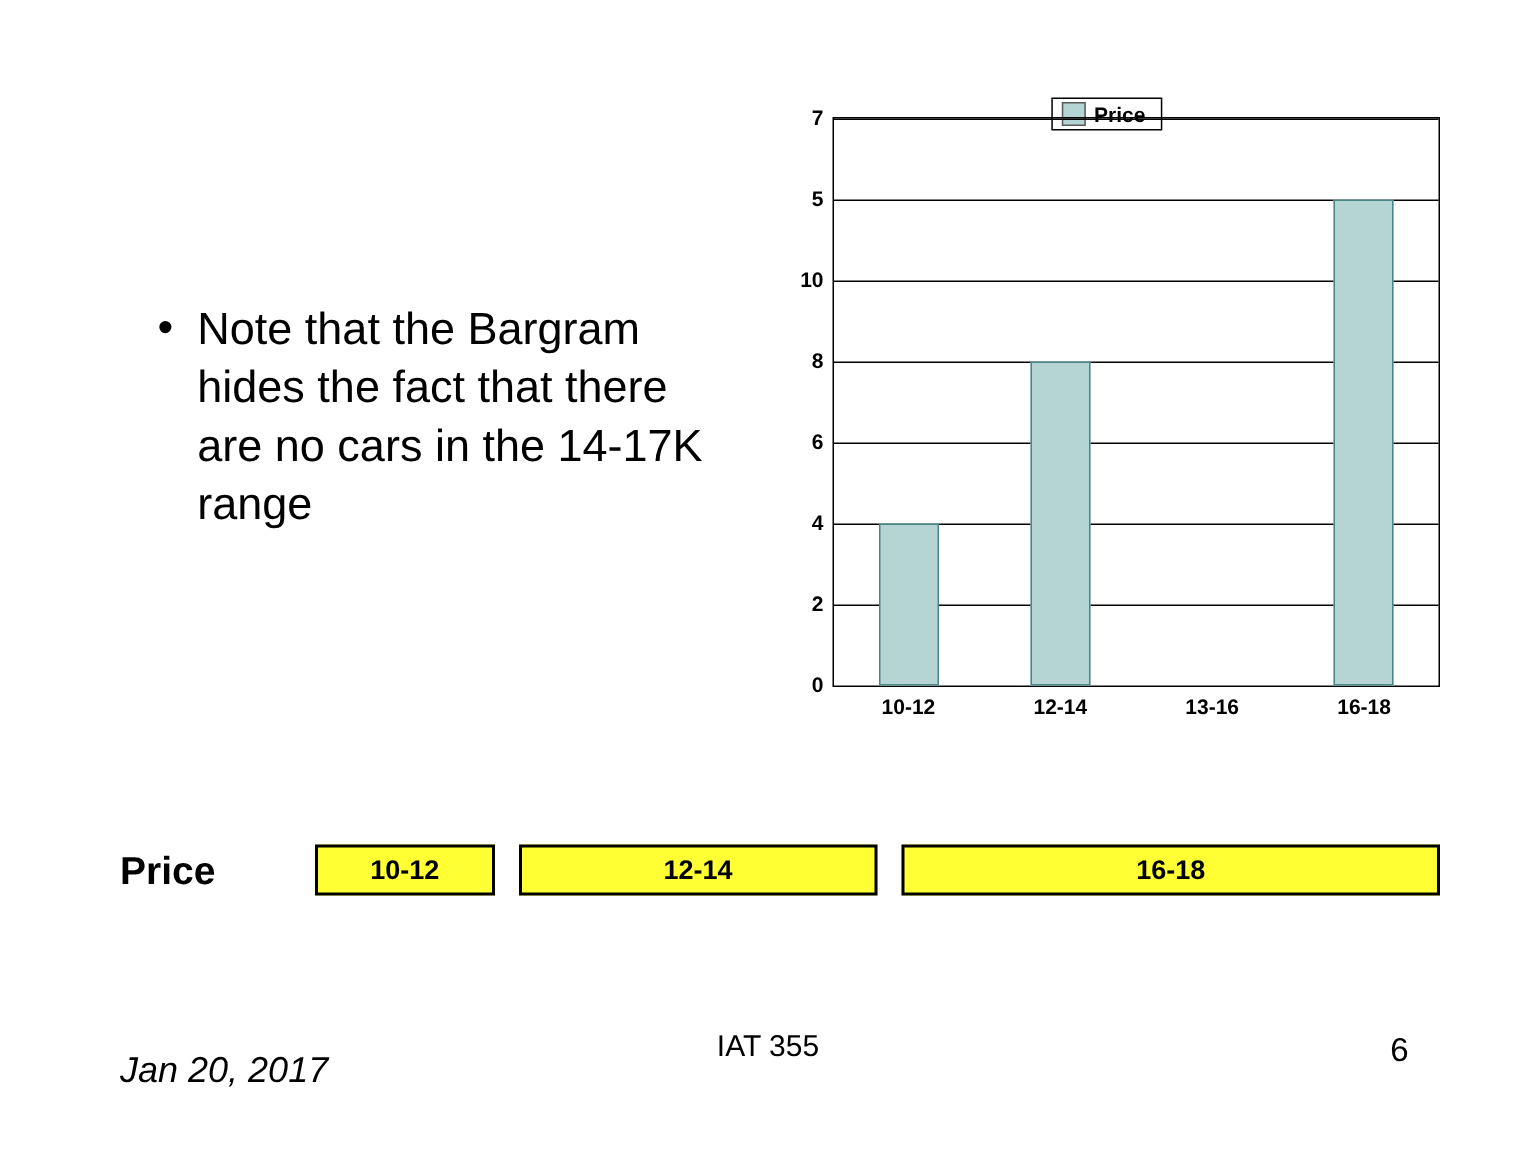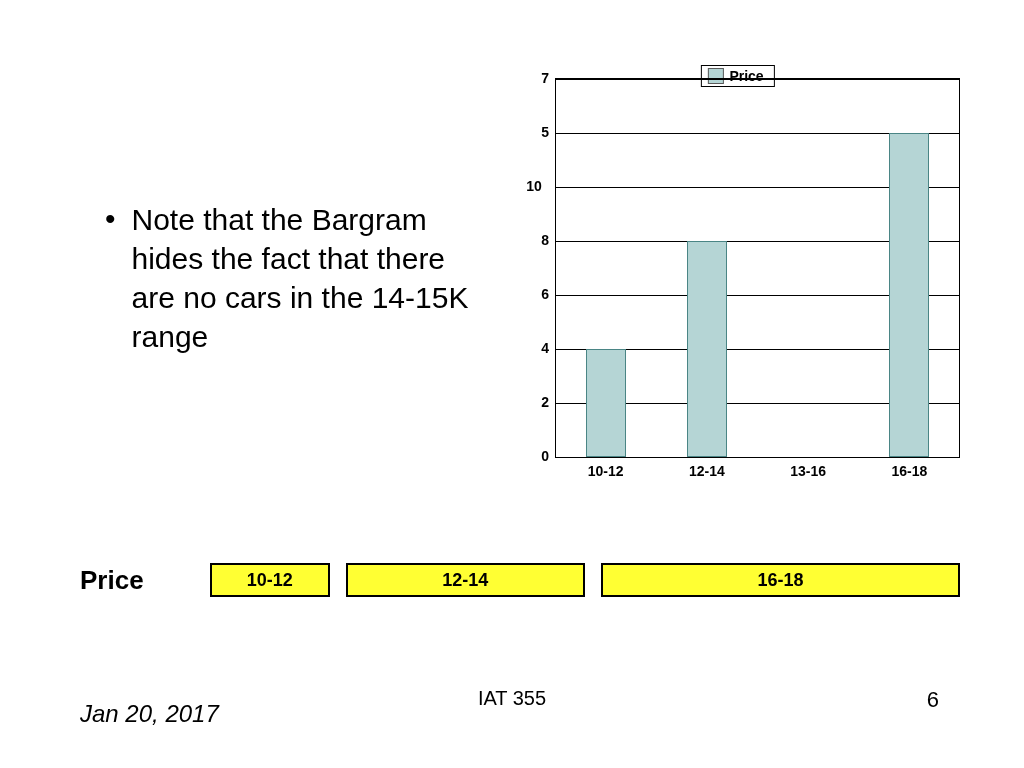--- a/index.html
+++ b/index.html
@@ -186,21 +186,21 @@
   }
 </style>
 </head>
 <body>
 
 <div class="slide">
 
 
   <div class="bullet-row">
     <div class="bullet-marker">•</div>
-    <div class="bullet-text">Note that the Bargram hides the fact that there are no cars in the 14-15K range</div>
+    <div class="bullet-text">Note that the Bargram hides the fact that there are no cars in the 14-17K range</div>
   </div>
 
   <div class="chart-box">
     <div class="legend">
       <div class="legend-swatch"></div>
       <span>Price</span>
     </div>
     <div class="plot" id="plot">
         <div class="gridline" style="bottom: 53px;"></div>
         <div class="gridline" style="bottom: 107px;"></div>
@@ -218,21 +218,21 @@
         <div class="xlabel">12-14</div>
         <div class="xlabel">13-16</div>
         <div class="xlabel">16-18</div>
       </div>
     <div id="yticks-holder"></div>
   <div class="ytick" style="top: 391px;">0</div>
       <div class="ytick" style="top: 337px;">2</div>
       <div class="ytick" style="top: 283px;">4</div>
       <div class="ytick" style="top: 229px;">6</div>
       <div class="ytick" style="top: 175px;">8</div>
-      <div class="ytick" style="top: 121px; text-align: center;">10</div>
+      <div class="ytick" style="top: 121px;">10</div>
       <div class="ytick" style="top: 67px;">5</div>
       <div class="ytick" style="top: 13px;">7</div>
     </div>
 
   <div class="bargram">
     <div class="bargram-label">Price</div>
     <div class="bargram-cells" id="bargram-cells" style="width: 750px;">
         <div class="bg-cell" style="left: 0px; width: 119.667px;">10-12</div>
         <div class="bg-cell" style="left: 135.667px; width: 239.333px;">12-14</div>
         <div class="bg-cell" style="left: 391px; width: 359px;">16-18</div>

